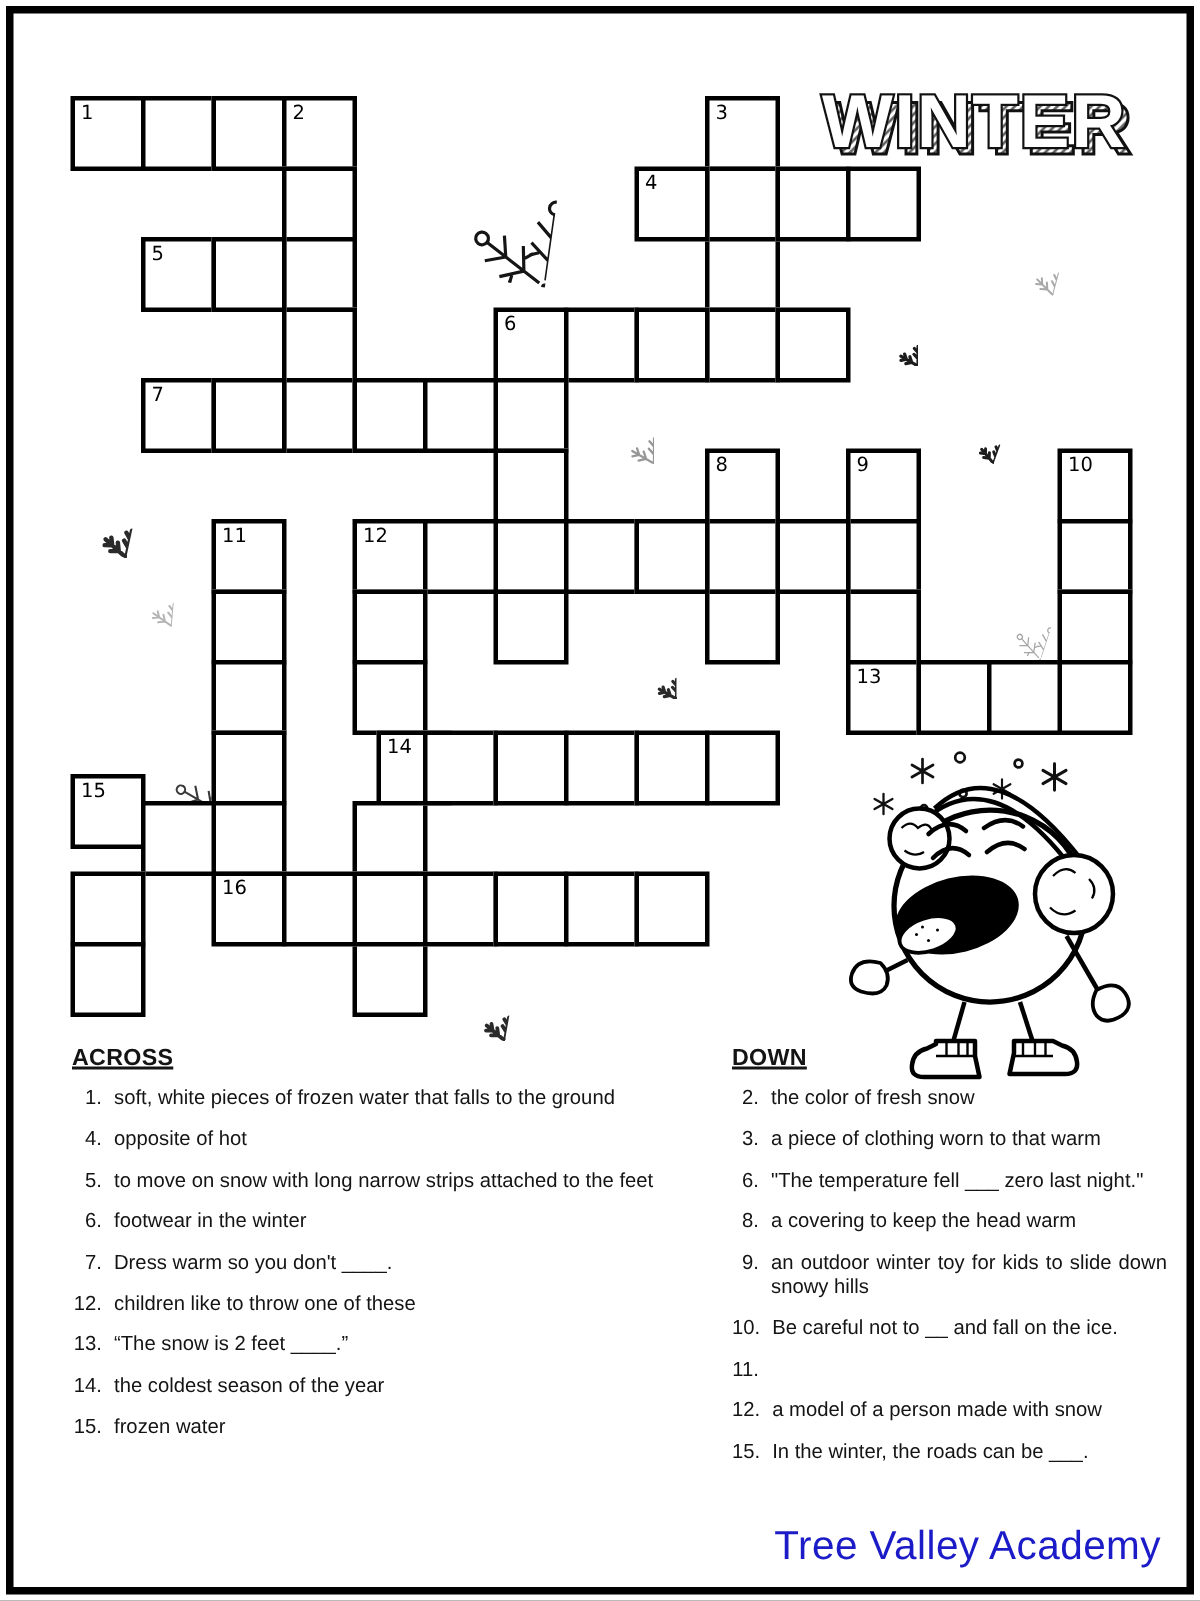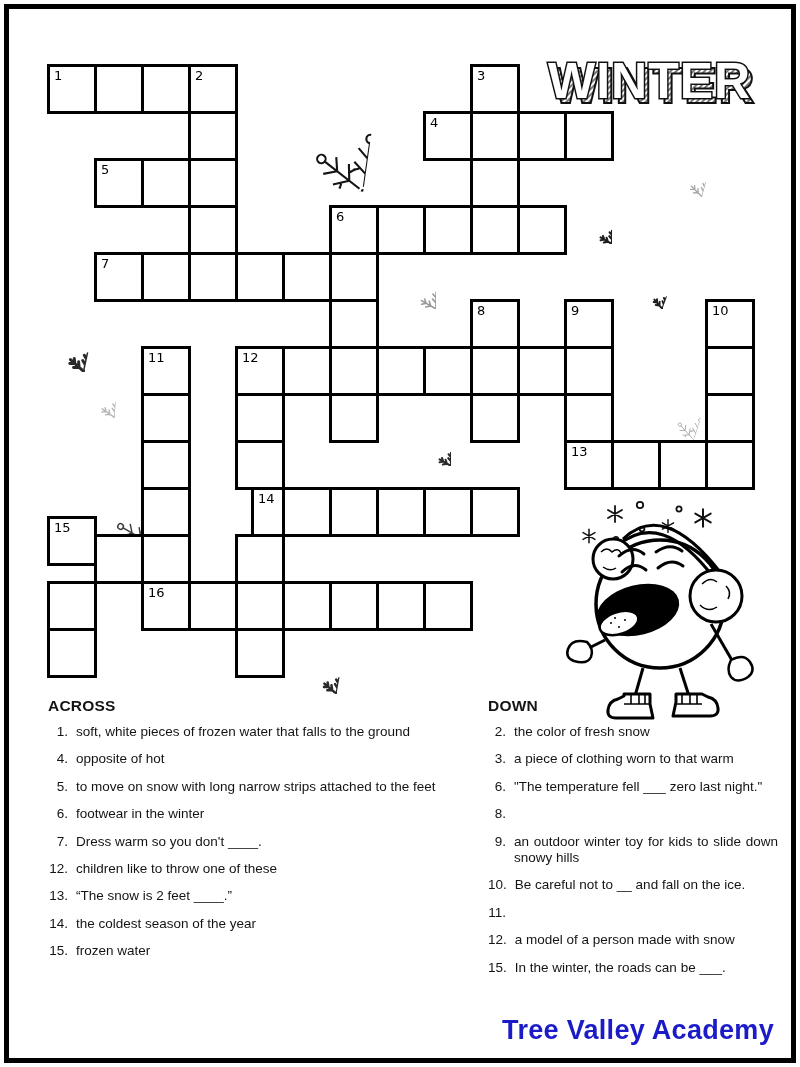--- a/index.html
+++ b/index.html
@@ -17,31 +17,31 @@
 
   
   .flake{position:absolute;z-index:1;}
   .snowman{position:absolute;left:543px;top:492px;width:220px;height:235px;z-index:3;}
 
   
   .clue-col{position:absolute;z-index:2;color:#141414;}
   #across-col{left:48px;top:697px;width:412px;}
   #down-col{left:488px;top:697px;width:296px;}
   .clue-header{font-size:15.5px;font-weight:bold;letter-spacing:.2px;
-               text-decoration-thickness:2px;display:inline-block;}
+               text-decoration:underline;text-decoration-thickness:2px;display:inline-block;}
   ul.clues{list-style:none;margin:9px 0 0 0;padding:0;}
   ul.clues li{display:flex;margin-bottom:11px;font-size:13.5px;line-height:16.4px;}
   .cnum{min-width:20px;text-align:right;margin-right:8px;flex:none;}
   #down-col .cnum{min-width:18px;}
   .ctext{flex:1;}
   #down-col .ctext{text-align:justify;max-width:264px;}
   #across-col .ctext{max-width:378px;}
 
   
-  .brand{position:absolute;right:26px;top:1015px;font-size:27px;font-weight:bold;
+  .brand{position:absolute;right:26px;top:1015px;font-size:27px;font-weight:normal;
          color:#1b1bc8;letter-spacing:.3px;z-index:2;text-align:center;}
 </style>
 </head>
 <body>
 
 <div id="page">
   <div class="frame"></div>
 
   <svg width="0" height="0" style="position:absolute" aria-hidden="true">
     <defs>
@@ -481,20 +481,21 @@
         <li>
       <span class="cnum">3.</span>
       <span class="ctext">a piece of clothing worn to that warm</span>
     </li>
         <li>
       <span class="cnum">6.</span>
       <span class="ctext">"The temperature fell ___ zero last night."</span>
     </li>
         <li>
       <span class="cnum">8.</span>
+      <span class="ctext">a covering to keep the head warm</span>
     </li>
         <li>
       <span class="cnum">9.</span>
       <span class="ctext">an outdoor winter toy for kids to slide down snowy hills</span>
     </li>
         <li>
       <span class="cnum">10.</span>
       <span class="ctext">Be careful not to __ and fall on the ice.</span>
     </li>
         <li>

